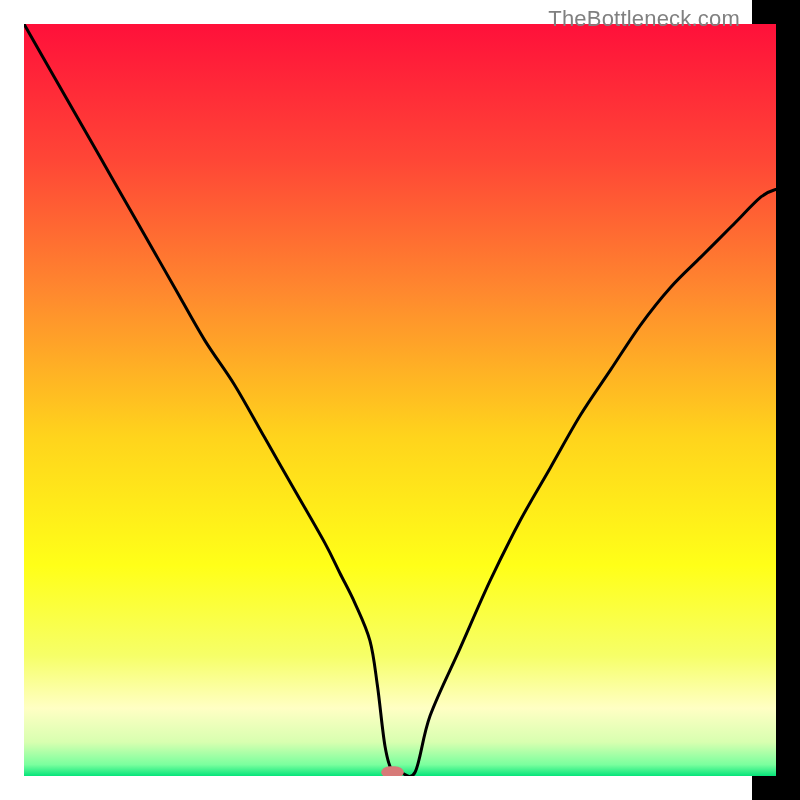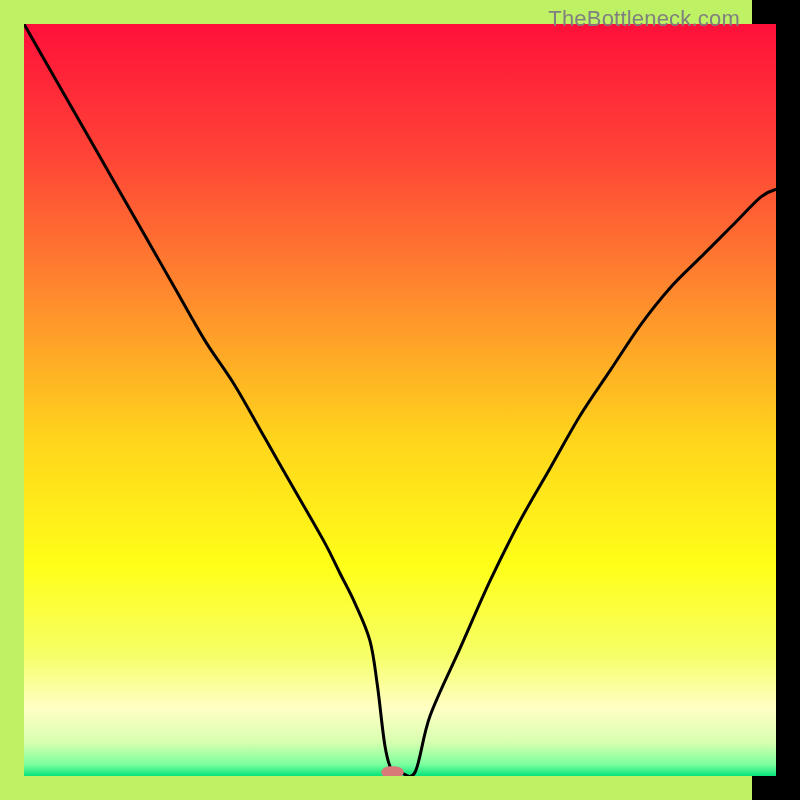--- a/index.html
+++ b/index.html
@@ -8,21 +8,21 @@
     width: 800px;
     height: 800px;
     overflow: hidden;
     background: #000;
     font-family: Arial, Helvetica, sans-serif;
   }
   .outer {
     position: relative;
     width: 752px;
     height: 800px;
-    background: #bef264;
+    background: #ffffff;
   }
   .watermark {
     position: absolute;
     top: 6px;
     right: 12px;
     color: #808080;
     font-size: 22px;
     font-weight: 500;
     letter-spacing: 0.2px;
     z-index: 10;

